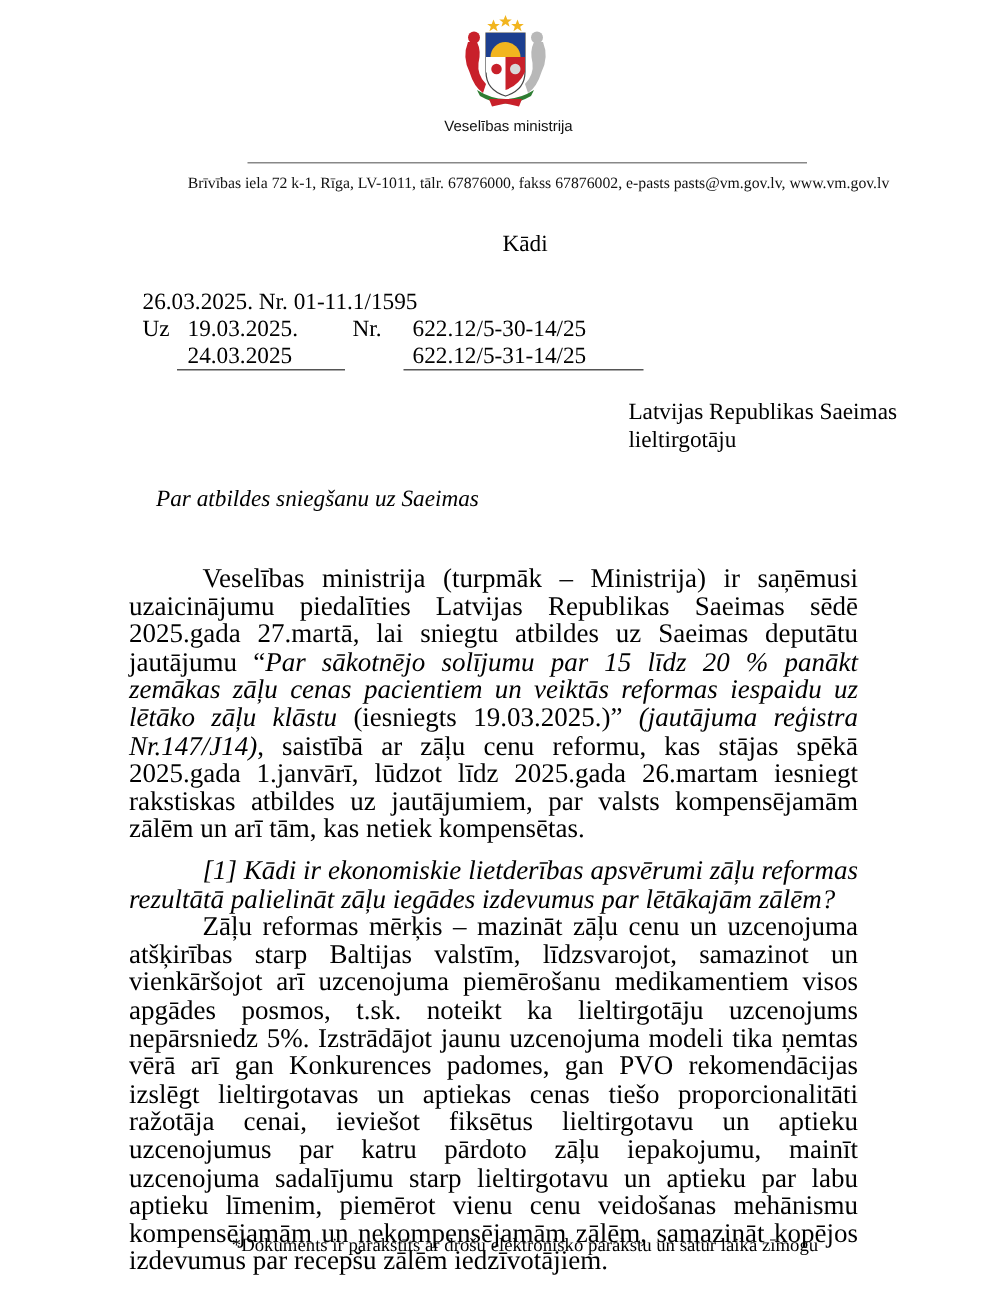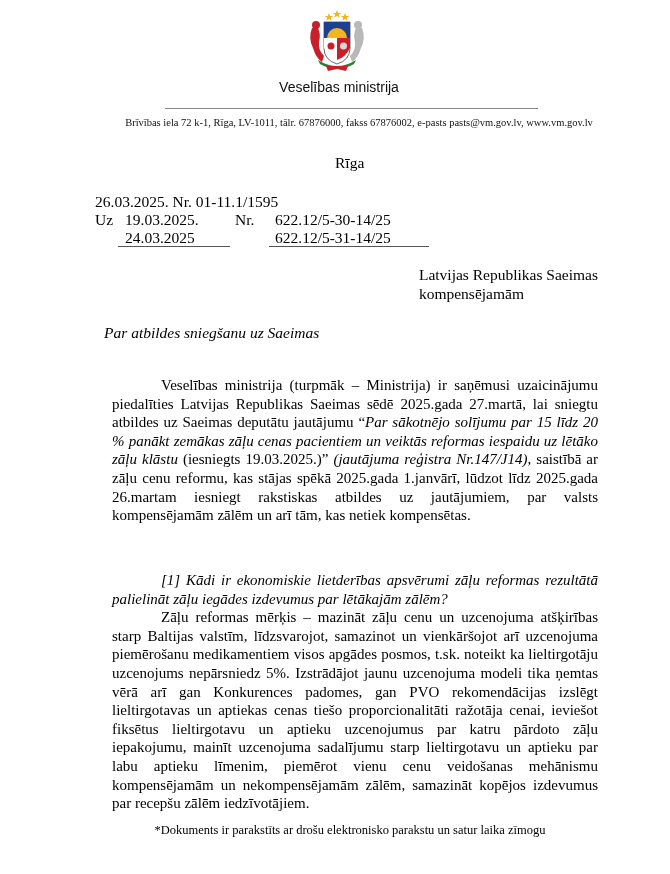--- a/index.html
+++ b/index.html
@@ -3,21 +3,21 @@
   <meta charset="utf-8">
   <style>
     html, body { margin: 0; padding: 0; background: #ffffff; }
     body {
       width: 670px; height: 874px; position: relative; overflow: hidden;
       font-family: "Liberation Serif", serif; color: #000;
     }
     .crest { position: absolute; left: 302px; top: 8px; width: 70px; height: 70px; }
     .ministry-name {
       position: absolute; left: 0; right: 0; top: 79px; text-align: center;
-      font-family: "Liberation Sans", sans-serif; font-size: 14px; color: #111;
+      font-family: "Liberation Sans", sans-serif; font-size: 10px; color: #111;
       padding-left: 8px;
     }
     .header-rule {
       position: absolute; left: 165px; width: 373px; top: 108px; height: 1px; background: #888;
     }
     .contacts {
       position: absolute; left: 0; right: 0; top: 117px; text-align: center;
       font-size: 10.5px; color: #111; padding-left: 48px;
     }
     .city { position: absolute; left: 335px; top: 154px; font-size: 15.5px; }
@@ -25,21 +25,21 @@
     .uline { position: absolute; height: 1px; background: #555; }
     .addressee {
       position: absolute; right: 72px; top: 266px; text-align: left;
       font-size: 15.5px; line-height: 18.5px;
     }
     .subject {
       position: absolute; left: 104px; top: 324px; font-style: italic;
       font-size: 15.5px; line-height: 18.5px;
     }
     .body-text {
-      position: absolute; left: 112px; width: 486px; font-size: 15px; line-height: 18.6px;
+      position: absolute; left: 86px; width: 486px; font-size: 18px; line-height: 18.6px;
       text-align: justify;
     }
     .body-text p { margin: 0; text-indent: 49px; }
     .body-text p.last-line-left { text-align-last: left; }
     .footer-note {
       position: absolute; left: 0; right: 0; top: 823px; text-align: center;
       font-size: 12.5px; padding-left: 30px;
     }
     i { font-style: italic; }
   </style>
@@ -68,35 +68,35 @@
   <circle cx="56" cy="17" r="4" fill="#b8b8b8"></circle>
 
   <path d="M16,52 Q35,64 54,52 L52,56 Q35,66 18,56 Z" fill="#2e7d32"></path>
   <path d="M24,58 L46,58 L44,63 L35,61 L26,63 Z" fill="#c8202a"></path>
 </svg>
 
 <div class="ministry-name">Veselības ministrija</div>
 <div class="header-rule"></div>
 <div class="contacts">Brīvības iela 72 k-1, Rīga, LV-1011, tālr. 67876000, fakss 67876002, e-pasts pasts@vm.gov.lv, www.vm.gov.lv</div>
 
-<div class="city">Rīga</div>
+<div class="city">Kādi</div>
 
 <div class="ref" style="left:95px; top:193px;">26.03.2025. Nr. 01-11.1/1595</div>
 <div class="ref" style="left:95px; top:211px;">Uz</div>
 <div class="ref" style="left:125px; top:211px;">19.03.2025.</div>
 <div class="ref" style="left:235px; top:211px;">Nr.</div>
 <div class="ref" style="left:275px; top:211px;">622.12/5-30-14/25</div>
 <div class="ref" style="left:125px; top:229px;">24.03.2025</div>
 <div class="ref" style="left:275px; top:229px;">622.12/5-31-14/25</div>
 <div class="uline" style="left:118px; width:112px; top:246px;"></div>
 <div class="uline" style="left:269px; width:160px; top:246px;"></div>
 
 <div class="addressee">
   <div>Latvijas Republikas Saeimas</div>
-  <div>kompensējamām</div>
+  <div>lieltirgotāju</div>
 </div>
 
 <div class="subject">
   <div>Par atbildes sniegšanu uz Saeimas</div>
 </div>
 
 <div class="body-text" style="top:376px;">
   <p class="last-line-left"><span>Veselības ministrija (turpmāk – Ministrija) ir saņēmusi uzaicinājumu piedalīties Latvijas Republikas Saeimas sēdē 2025.gada 27.martā, lai sniegtu atbildes uz Saeimas deputātu jautājumu “</span><i>Par sākotnējo solījumu par 15 līdz 20 % panākt zemākas zāļu cenas pacientiem un veiktās reformas iespaidu uz lētāko zāļu klāstu</i><span> (iesniegts 19.03.2025.)” </span><i>(jautājuma reģistra Nr.147/J14)</i><span>, saistībā ar zāļu cenu reformu, kas stājas spēkā 2025.gada 1.janvārī, lūdzot līdz 2025.gada 26.martam iesniegt rakstiskas atbildes uz jautājumiem, par valsts kompensējamām zālēm un arī tām, kas netiek kompensētas.</span></p>
 </div>
 

